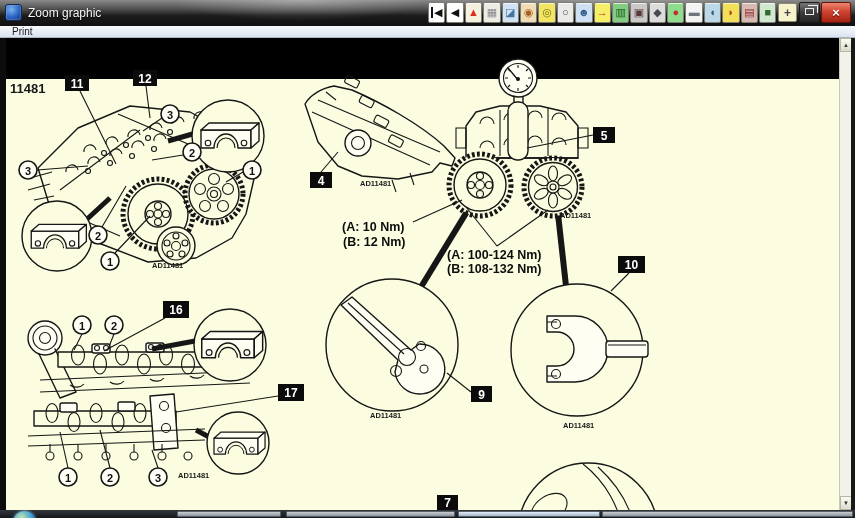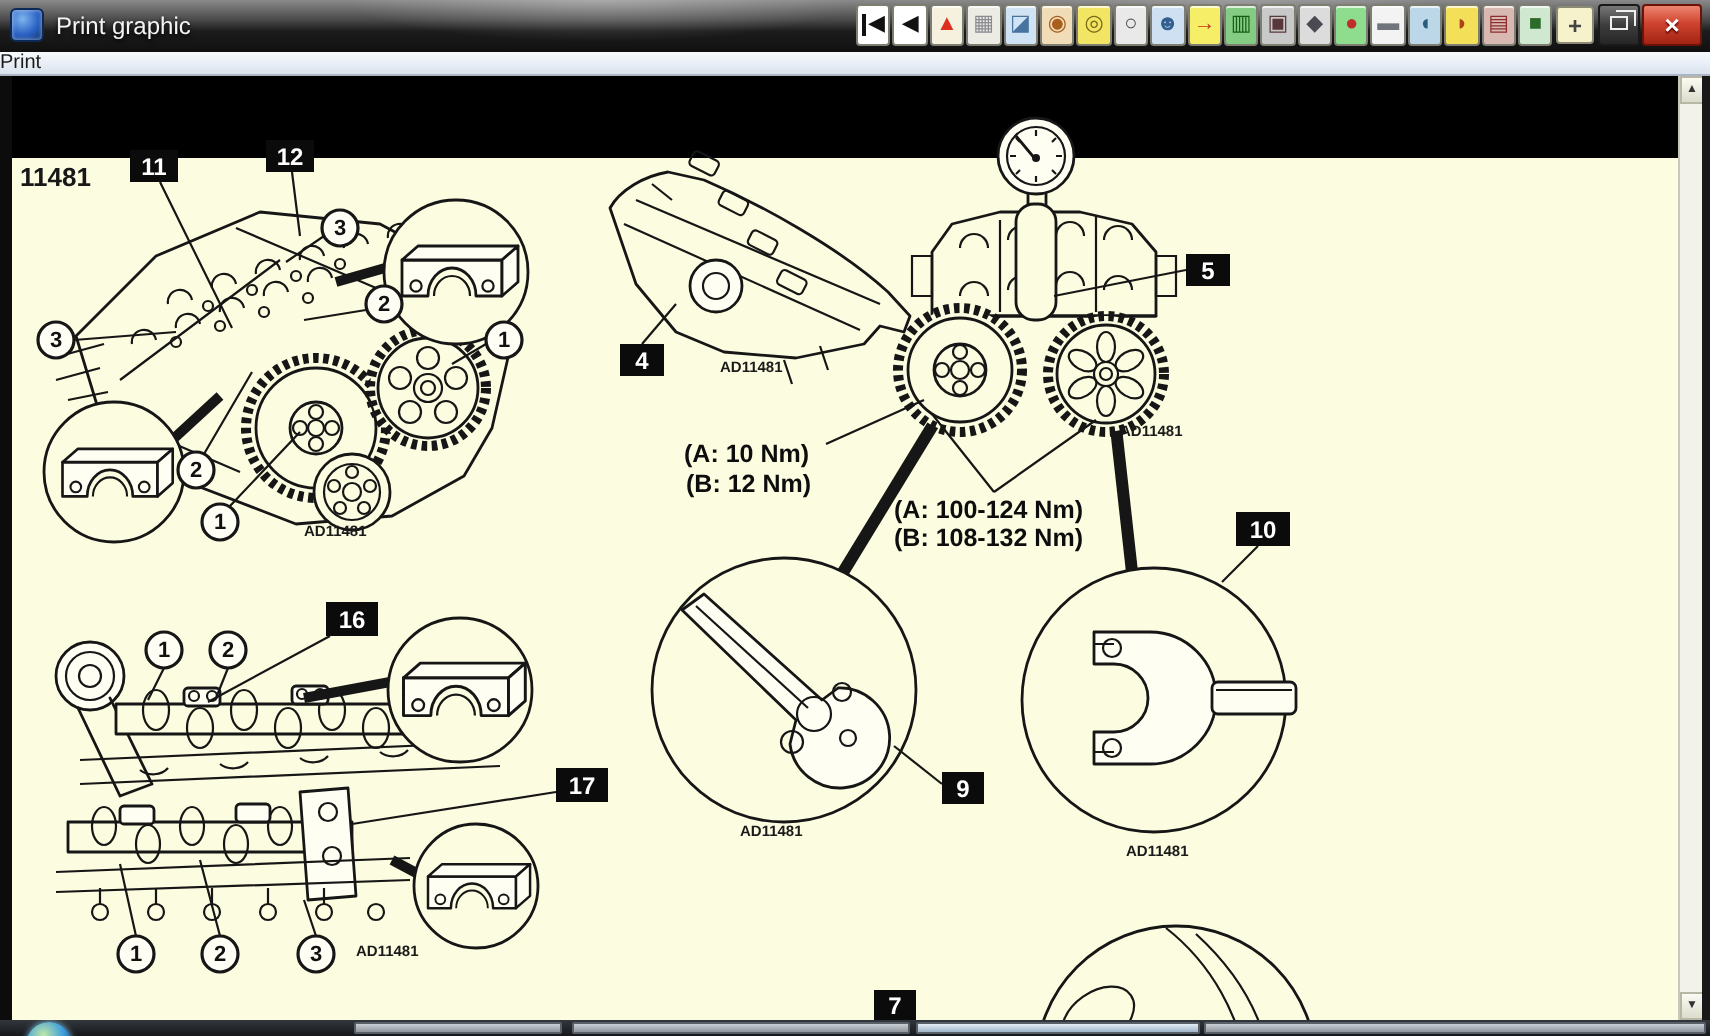--- a/index.html
+++ b/index.html
@@ -30,21 +30,21 @@
   .btn-restore{left:799px;width:21px;background:linear-gradient(180deg,#777 0%,#3d3d3d 50%,#262626 100%);border:1px solid #1a1a1a;}
   .restore-glyph{width:9px;height:7px;border:1px solid #efefef;position:relative;margin-top:-2px;}
   .restore-glyph::after{content:"";position:absolute;left:2px;top:-4px;width:9px;height:7px;border:1px solid #efefef;border-bottom:none;border-left:none;}
   .btn-close{left:821px;width:30px;background:linear-gradient(180deg,#ee8570 0%,#cf4430 45%,#a32313 100%);
     border:1px solid #6d1206;color:#fff;font-size:13px;font-weight:bold;text-shadow:0 1px 1px #500;}
 
   
   .menubar{position:absolute;left:0;top:26px;width:855px;height:12px;
     background:linear-gradient(180deg,#f7fafd 0%,#e8eef6 55%,#d9e2ee 100%);
     border-bottom:1px solid #aab6c6;display:flex;align-items:center;}
-  .menu-item{font-size:10px;color:#1c1c1c;padding:0 0;cursor:pointer;}
+  .menu-item{font-size:10px;color:#1c1c1c;padding:0 12px;cursor:pointer;}
 
   
   .leftedge{position:absolute;left:0;top:38px;width:6px;height:472px;background:#0c0c0c;}
   .content{position:absolute;left:6px;top:38px;width:833px;height:472px;background:var(--content-bg);overflow:hidden;margin-top:41px;}
   .page-id{position:absolute;left:4px;top:2px;font-size:13px;font-weight:bold;color:#181818;}
   .rightedge{position:absolute;right:0;top:0;width:4px;height:518px;background:#181818;}
 
   
   .vscroll{position:absolute;right:4px;top:38px;width:12px;height:472px;background:#f2f2ea;border-left:1px solid #c9c9ba;}
   .sbtn{position:absolute;left:0;width:12px;height:14px;background:linear-gradient(180deg,#fbfbf3,#dcdccd);
@@ -434,21 +434,21 @@
       </div>
     <div class="sbtn down">
         <span>▼</span>
       </div>
   </div>
   <div class="rightedge"></div>
 
   <div class="titlebar">
     <div class="sheen"></div>
     <div class="appicon"></div>
-    <span class="title-text">Print graphic</span>
+    <span class="title-text">Zoom graphic</span>
 
     <div class="tbar">
       <span class="tbtn" style="background: rgb(255, 255, 255); color: rgb(17, 17, 17);">
           <span class="g" style="border-left:2px solid #111;padding-left:1px">◀</span>
         </span>
       <span class="tbtn" style="background: rgb(255, 255, 255); color: rgb(17, 17, 17);">
           <span class="g">◀</span>
         </span>
       <span class="tbtn" style="background: rgb(246, 241, 223); color: rgb(221, 47, 31);">
           <span class="g">▲</span>

